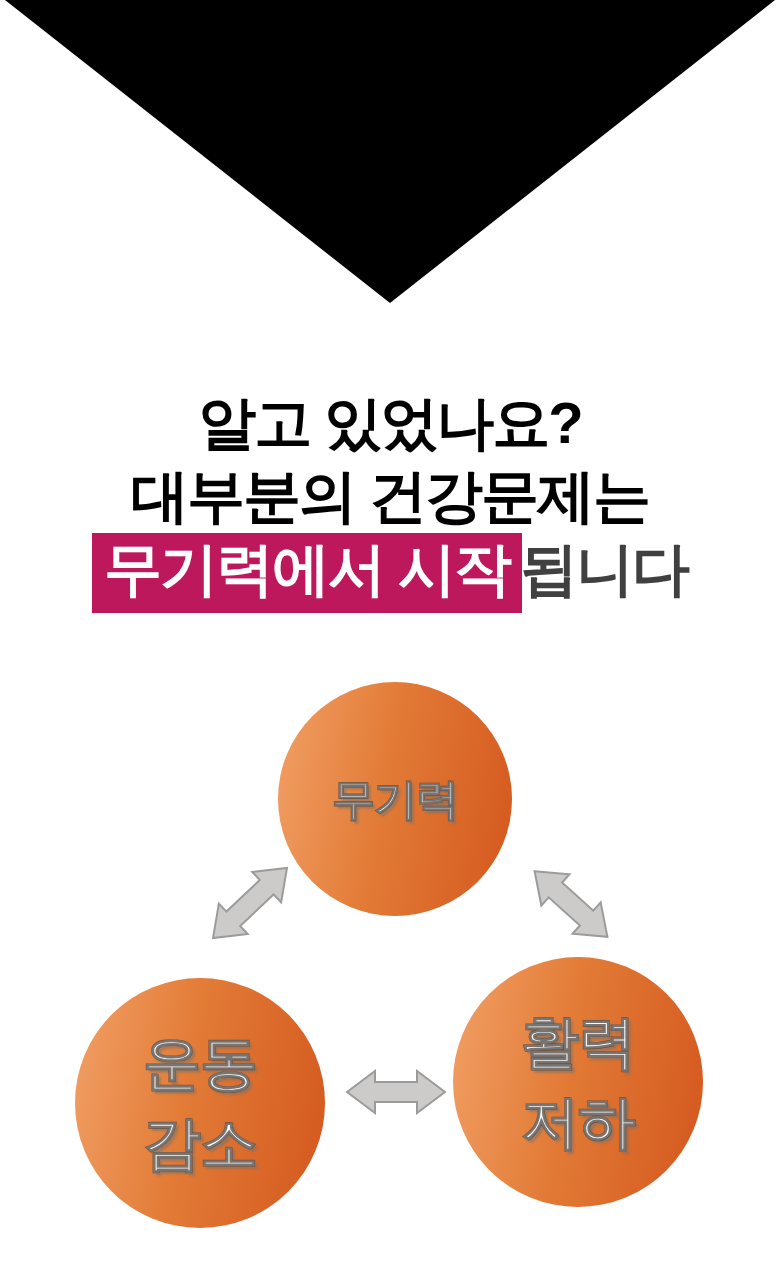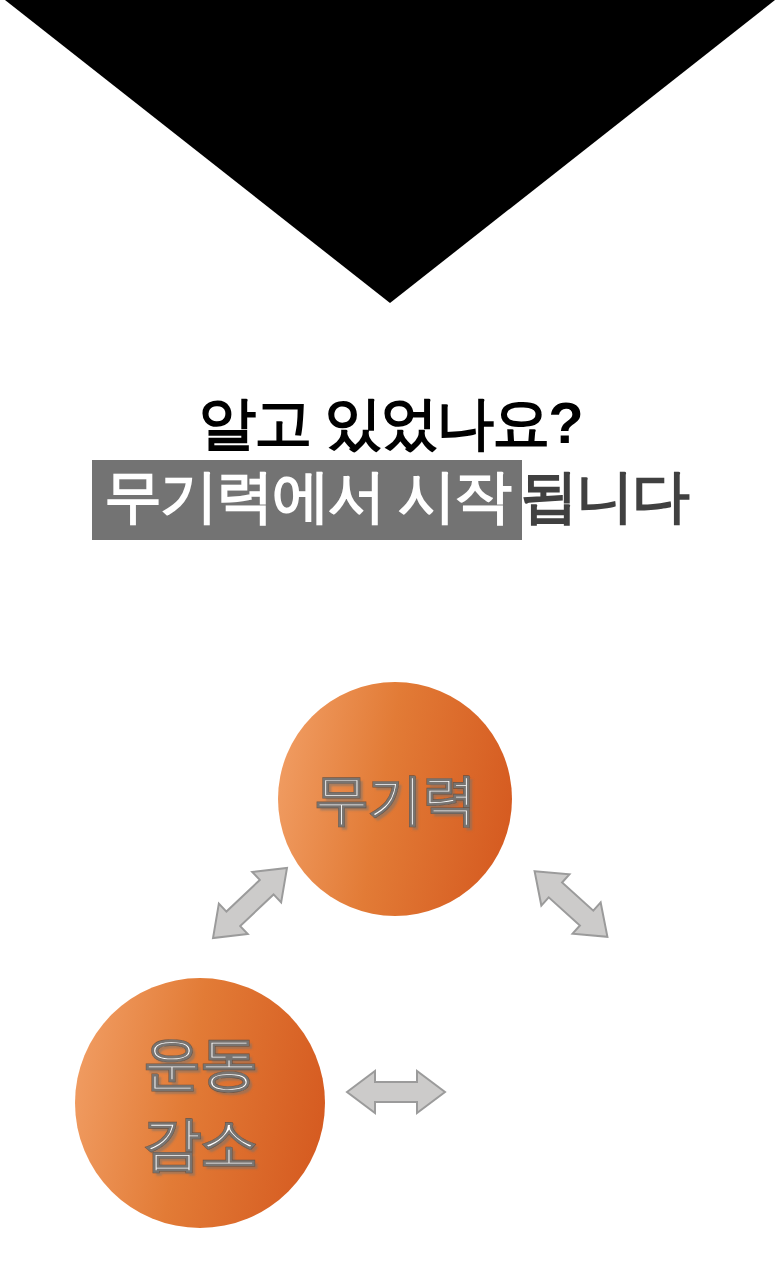--- a/index.html
+++ b/index.html
@@ -15,21 +15,21 @@
   
   .headline{
     position:absolute;left:0;top:386px;width:780px;
     text-align:center;
     font-size:58px;line-height:73px;font-weight:900;
     letter-spacing:-2px;color:#000000;
     white-space:nowrap;
   }
   .headline .hl{
     display:inline-block;
-    background:#737373;color:#ffffff;
+    background:#be185d;color:#ffffff;
     padding:5px 12px 13px 12px;
     margin:-5px -2px -13px 0;
     line-height:62px;
   }
   .headline .hl-rest{color:#404040;}
 
   
   .node{
     position:absolute;border-radius:50%;
     background:linear-gradient(100deg,#f2a067 0%,#e27b36 45%,#d4571e 100%);
@@ -37,21 +37,21 @@
     text-align:center;
   }
   .node-label{
     color:#ffffff;font-weight:700;
     white-space:pre-line;
     -webkit-text-stroke:1.2px rgba(75,70,66,0.75);
     text-shadow:3px 3px 2px rgba(120,115,110,0.55);
     letter-spacing:-1px;
   }
   .node-top{left:278px;top:682px;width:234px;height:234px;}
-  .node-top .node-label{font-size:55px;line-height:60px;text-align:center;}
+  .node-top .node-label{font-size:43px;line-height:60px;text-align:center;}
   .node-bl{left:75px;top:978px;width:250px;height:250px;}
   .node-br{left:453px;top:957px;width:250px;height:250px;}
   .node-bl .node-label,.node-br .node-label{font-size:58px;line-height:80px;}
 </style>
 </head>
 <body>
 
 <div class="stage">
 
   <svg class="bg-svg" viewBox="0 0 780 1280" aria-hidden="true">
@@ -65,26 +65,31 @@
       <path d="M -49,0 L -21,-21 L -21,-10 L 21,-10 L 21,-21 L 49,0 L 21,21 L 21,10 L -21,10 L -21,21 Z" fill="#cccbca" stroke="#9b9b9b" stroke-width="2" stroke-linejoin="miter"></path>
     </g>
 
     <g transform="translate(396,1092)">
       <path d="M -49,0 L -21,-21 L -21,-10 L 21,-10 L 21,-21 L 49,0 L 21,21 L 21,10 L -21,10 L -21,21 Z" fill="#cccbca" stroke="#9b9b9b" stroke-width="2" stroke-linejoin="miter"></path>
     </g>
   </svg>
 
   <div class="headline">
     <div>알고 있었나요?</div>
+    <div>대부분의 건강문제는</div>
     <div><span class="hl">무기력에서 시작</span><span class="hl-rest">됩니다</span></div>
   </div>
 
   <div class="node node-top">
     <div class="node-label">무기력</div>
   </div>
 
   <div class="node node-bl">
     <div class="node-label">운동
 감소</div>
   </div>
 
+  <div class="node node-br">
+    <div class="node-label">활력
+저하</div>
+  </div>
 
 </div>
 
 </body></html>

